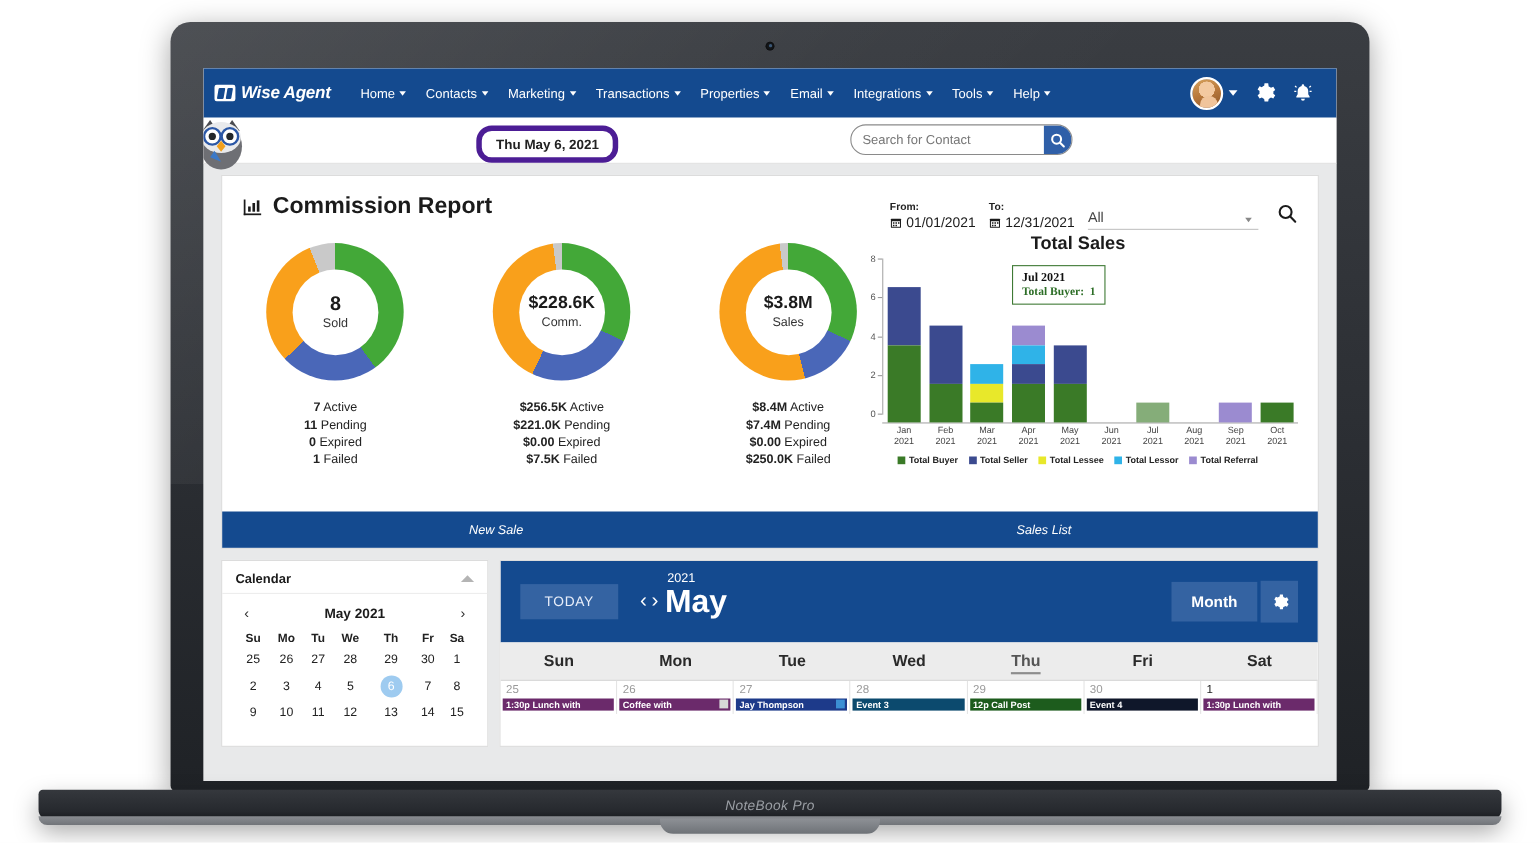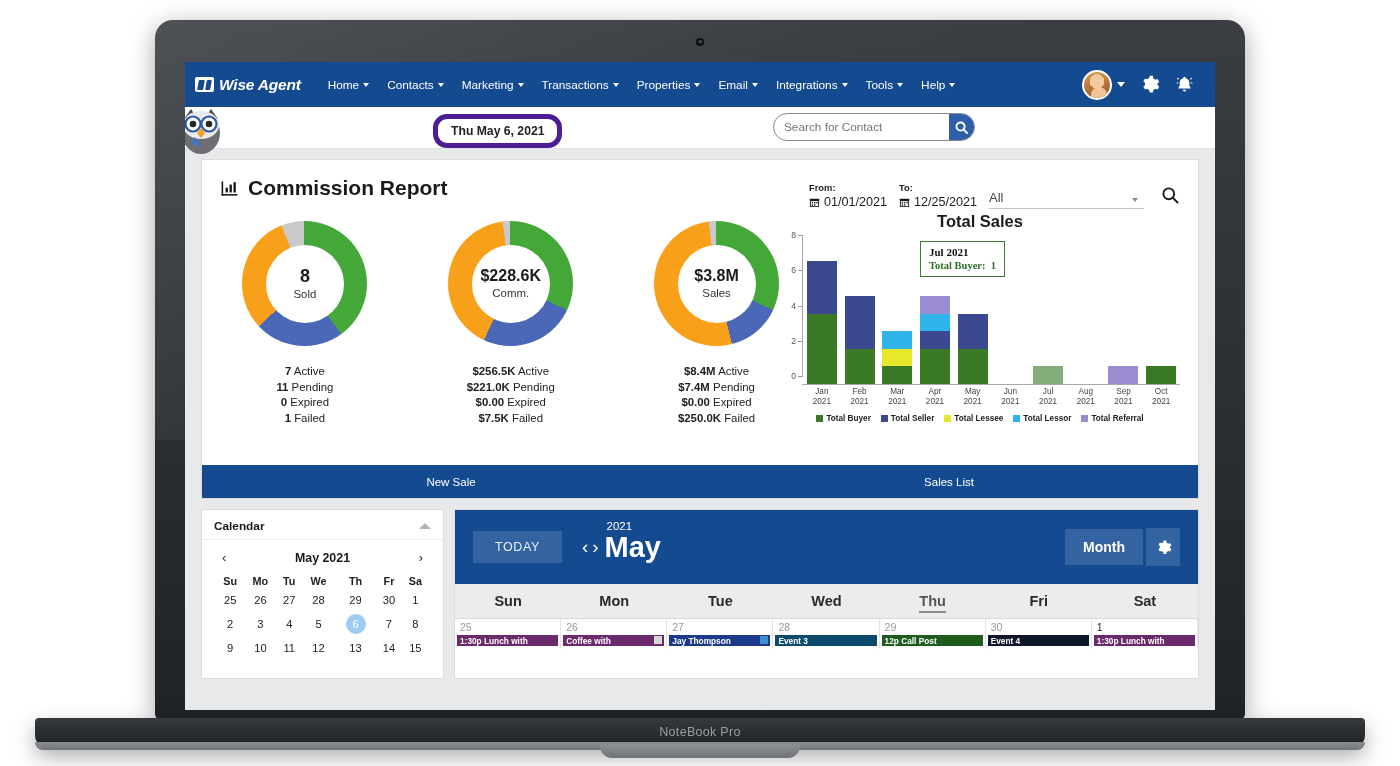--- a/index.html
+++ b/index.html
@@ -39,20 +39,21 @@
     position:absolute; left:30px; top:42px;
     width:1030px; height:648px;
     background:#ffffff; overflow:hidden;
   }
   .laptop-base {
     position:absolute; left:35px; top:698px;
     width:1330px; height:28px;
     background: linear-gradient(180deg,#35383d 0%,#26292e 70%,#17191c 100%);
     border-radius: 4px 4px 10px 10px;
     box-shadow: 0 10px 22px rgba(0,0,0,.35);
+    font-style: italic;
   }
   .laptop-base-label {
     position:absolute; left:0; top:0; width:100%; height:28px;
     display:flex; align-items:center; justify-content:center;
     color:#9a9ea4; font-size:12.5px; letter-spacing:.3px;
   }
   .laptop-foot {
     position:absolute; left:600px; top:724px;
     width:200px; height:14px;
     background: linear-gradient(180deg,#8e9196 0%, #6e7277 100%);
@@ -193,21 +194,21 @@
     border:1px solid #3f7a35; padding:4px 8px 5px 8px;
     font-family:"Liberation Serif", serif;
   }
   .tt-title { font-size:11px; color:#111; font-weight:bold; margin-bottom:2px;}
   .tt-row { font-size:10.5px; color:#2d6e27; font-weight:bold; }
   .legend { display:flex; justify-content:center; gap:10px; margin-top:8px; }
   .leg { display:flex; align-items:center; gap:3px; font-size:8.2px; font-weight:bold; color:#222; }
   .swatch { width:7px; height:7px; display:inline-block; }
 
   .cr-actions { display:flex; background:#144a8f; height:33px; }
-  .cr-actions .act { flex:1; display:flex; align-items:center; justify-content:center; color:#fff; font-size:11.5px; cursor:pointer; }
+  .cr-actions .act { flex:1; display:flex; align-items:center; justify-content:center; color:#fff; font-size:11.5px; cursor:pointer;font-style:italic; }
 
   
   .bottom { display:flex; gap:10px; margin-top:10px; height:170px; }
   .cal-card { width:243px; background:#fff; border:1px solid #dcdcdc; }
   .cal-head { display:flex; align-items:center; padding:9px 12px 6px 12px; border-bottom:1px solid #ededed;}
   .cal-head-t { font-size:11.8px; font-weight:bold; color:#1b1b1b; }
   .collapse { margin-left:auto; width:0;height:0;border-left:6px solid transparent;border-right:6px solid transparent;border-bottom:6px solid #b4b4b4; cursor:pointer;}
   .mini { padding:10px 14px 0 14px; }
   .mini-nav { display:flex; align-items:center; justify-content:space-between; margin-bottom:7px;}
   .mini-nav span.arrow { font-size:13px; color:#333; cursor:pointer; padding:0 6px;}
@@ -377,21 +378,21 @@
                 <span class="f-val">
                   <svg width="11" height="11" viewBox="0 0 24 24" fill="#1b1b1b">
                     <rect x="2" y="4" width="20" height="18" rx="1"></rect>
                       <rect x="4" y="9" width="16" height="11" fill="#fff"></rect>
                     <rect x="6" y="11" width="3" height="3"></rect>
                       <rect x="11" y="11" width="3" height="3"></rect>
                       <rect x="16" y="11" width="3" height="3"></rect>
                     <rect x="6" y="16" width="3" height="3"></rect>
                       <rect x="11" y="16" width="3" height="3"></rect>
                   </svg>
-                  <span>12/25/2021</span>
+                  <span>12/31/2021</span>
                 </span>
               </div>
               <div class="select-all">
                 <span>All</span>
                 <i class="caret-d"></i>
               </div>
               <span class="zoom-icon">
                 <svg width="20" height="20" viewBox="0 0 24 24" fill="none" stroke="#1b1b1b" stroke-width="2.3">
                   <circle cx="10.5" cy="10.5" r="6.5"></circle>
                     <line x1="15.5" y1="15.5" x2="21" y2="21" stroke-linecap="round"></line>

